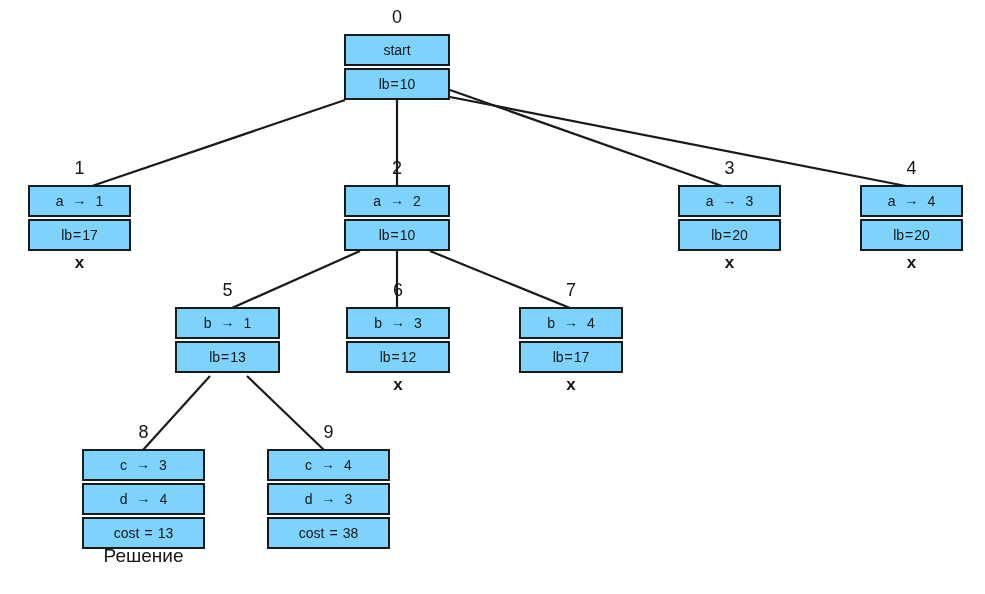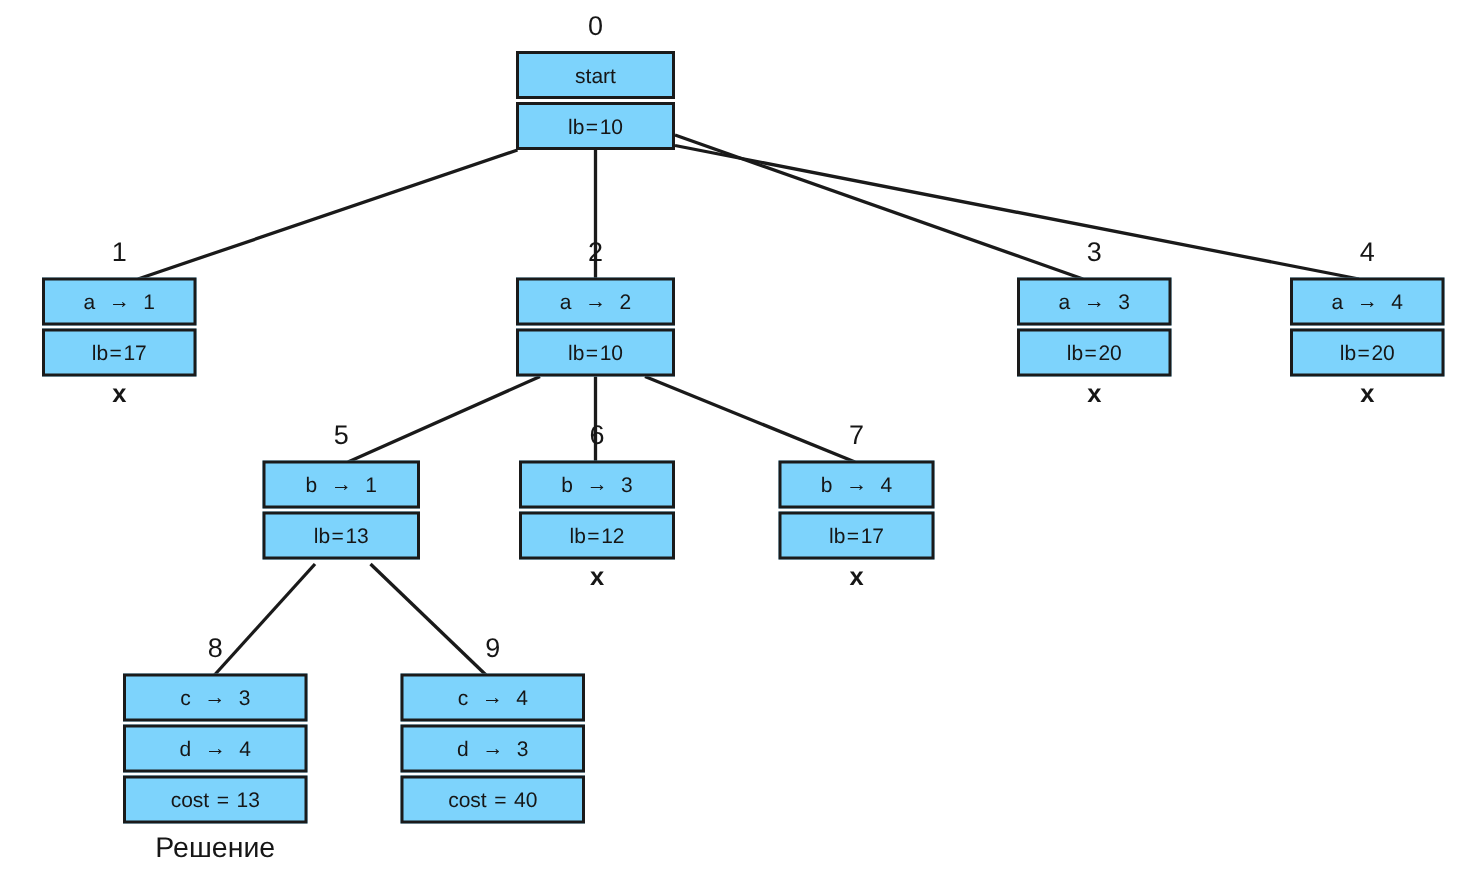--- a/index.html
+++ b/index.html
@@ -41,21 +41,21 @@
   .op-spaced { margin: 0 5px; }
   .pruned {
     position: absolute;
     top: 68px; left: 0; right: 0;
     text-align: center;
     font-size: 17px;
     font-weight: 600;
   }
   .caption {
     position: absolute;
-    top: 106px;
+    top: 96px;
     left: 50%;
     transform: translateX(-50%);
     white-space: nowrap;
     font-size: 19px;
   }
   
   .pos-n0 { left: 344px; top:  34px; width: 106px; }
   .pos-n1 { left:  28px; top: 185px; width: 103px; }
   .pos-n2 { left: 344px; top: 185px; width: 106px; }
   .pos-n3 { left: 678px; top: 185px; width: 103px; }
@@ -226,17 +226,17 @@
         <span>4</span>
     </div>
     <div class="cell">
       <span class="var">d</span>
         <span class="arrow">→</span>
         <span>3</span>
     </div>
     <div class="cell">
       <span class="var">cost</span>
         <span class="op-spaced">=</span>
-        <span>40</span>
+        <span>38</span>
     </div>
   </div>
 
 </div>
 
 </body></html>

